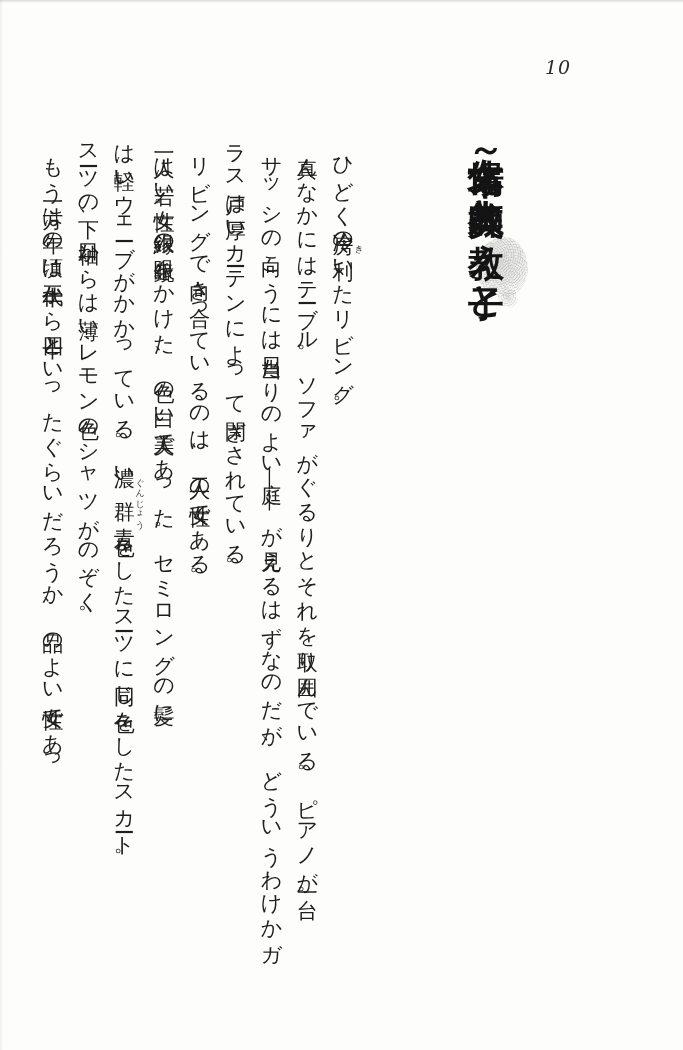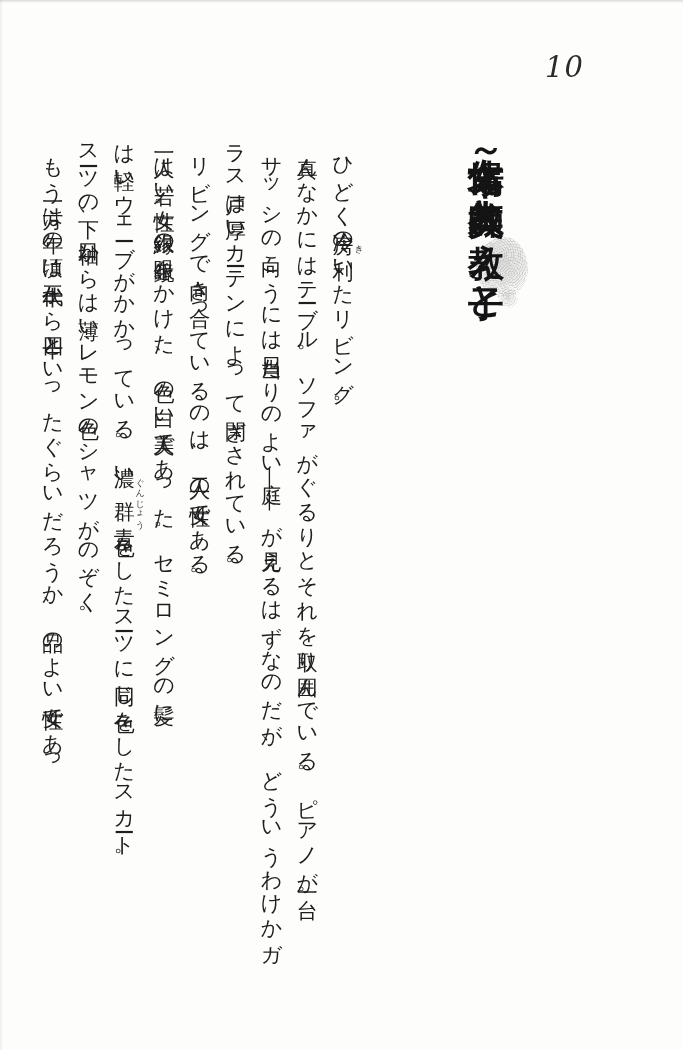--- a/index.html
+++ b/index.html
@@ -26,24 +26,24 @@
   }
   .edge-left {
     position: absolute;
     left: 0; top: 0;
     width: 3px; height: 1050px;
     background: linear-gradient(90deg, rgba(60,60,60,0.08), rgba(60,60,60,0));
   }
   .page-number {
     position: absolute;
     left: 545px;
-    top: 50px;
+    top: 56px;
     font-family: "DejaVu Serif", serif;
     font-style: italic;
-    font-size: 29px;
+    font-size: 19px;
     letter-spacing: 1px;
     color: #2a2a2a;
   }
   .chapter-title {
     position: absolute;
     left: 462px;
     top: 130px;
     writing-mode: vertical-rl;
     text-orientation: mixed;
     font-family: "DejaVu Serif", serif;

